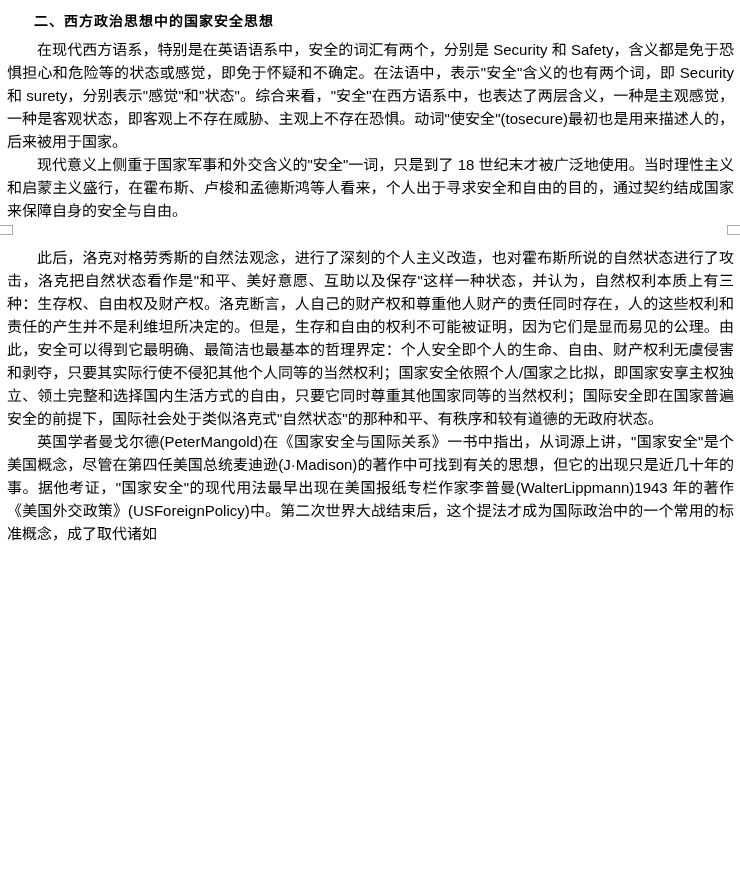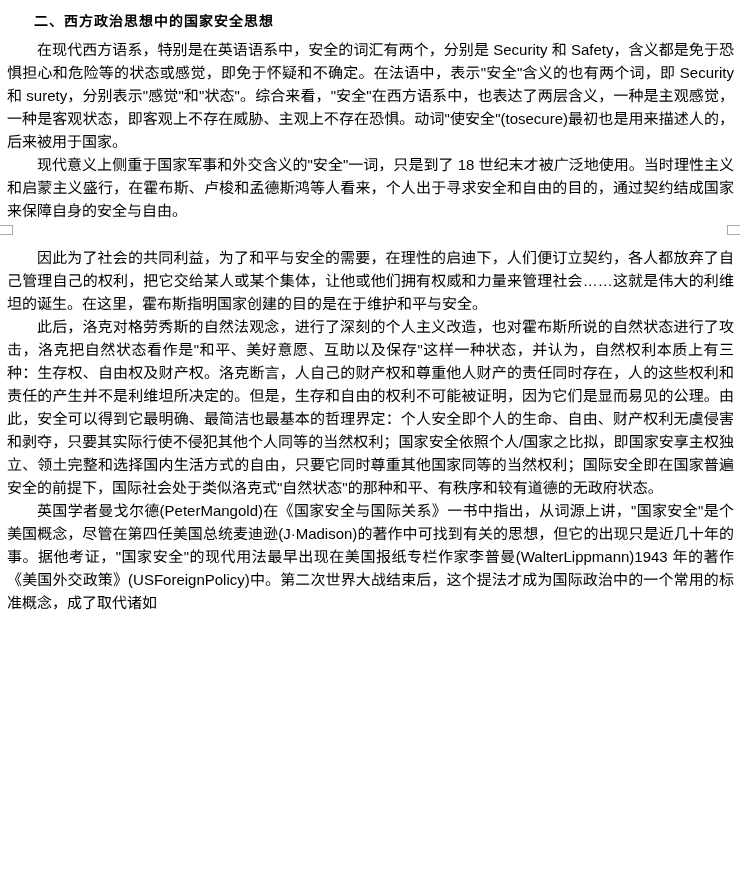--- a/index.html
+++ b/index.html
@@ -70,18 +70,17 @@
     <p class="doc-para">在现代西方语系，特别是在英语语系中，安全的词汇有两个，分别是 Security 和 Safety，含义都是免于恐惧担心和危险等的状态或感觉，即免于怀疑和不确定。在法语中，表示"安全"含义的也有两个词，即 Security 和 surety，分别表示"感觉"和"状态"。综合来看，"安全"在西方语系中，也表达了两层含义，一种是主观感觉，一种是客观状态，即客观上不存在威胁、主观上不存在恐惧。动词"使安全"(tosecure)最初也是用来描述人的，后来被用于国家。</p>
     <p class="doc-para">现代意义上侧重于国家军事和外交含义的"安全"一词，只是到了 18 世纪末才被广泛地使用。当时理性主义和启蒙主义盛行，在霍布斯、卢梭和孟德斯鸿等人看来，个人出于寻求安全和自由的目的，通过契约结成国家来保障自身的安全与自由。</p>
   </section>
 
   <div class="page-break">
     <span class="pb-mark pb-mark-left"></span>
     <span class="pb-mark pb-mark-right"></span>
   </div>
 
   <section>
-    <p class="doc-para">因此为了社会的共同利益，为了和平与安全的需要，在理性的启迪下，人们便订立契约，各人都放弃了自己管理自己的权利，把它交给某人或某个集体，让他或他们拥有权威和力量来管理社会……这就是伟大的利维坦的诞生。在这里，霍布斯指明国家创建的目的是在于维护和平与安全。</p>
     <p class="doc-para">此后，洛克对格劳秀斯的自然法观念，进行了深刻的个人主义改造，也对霍布斯所说的自然状态进行了攻击，洛克把自然状态看作是"和平、美好意愿、互助以及保存"这样一种状态，并认为，自然权利本质上有三种：生存权、自由权及财产权。洛克断言，人自己的财产权和尊重他人财产的责任同时存在，人的这些权利和责任的产生并不是利维坦所决定的。但是，生存和自由的权利不可能被证明，因为它们是显而易见的公理。由此，安全可以得到它最明确、最简洁也最基本的哲理界定：个人安全即个人的生命、自由、财产权利无虞侵害和剥夺，只要其实际行使不侵犯其他个人同等的当然权利；国家安全依照个人/国家之比拟，即国家安享主权独立、领土完整和选择国内生活方式的自由，只要它同时尊重其他国家同等的当然权利；国际安全即在国家普遍安全的前提下，国际社会处于类似洛克式"自然状态"的那种和平、有秩序和较有道德的无政府状态。</p>
     <p class="doc-para">英国学者曼戈尔德(PeterMangold)在《国家安全与国际关系》一书中指出，从词源上讲，"国家安全"是个美国概念，尽管在第四任美国总统麦迪逊(J·Madison)的著作中可找到有关的思想，但它的出现只是近几十年的事。据他考证，"国家安全"的现代用法最早出现在美国报纸专栏作家李普曼(WalterLippmann)1943 年的著作《美国外交政策》(USForeignPolicy)中。第二次世界大战结束后，这个提法才成为国际政治中的一个常用的标准概念，成了取代诸如</p>
   </section>
 
 </div>
 
 </body></html>

